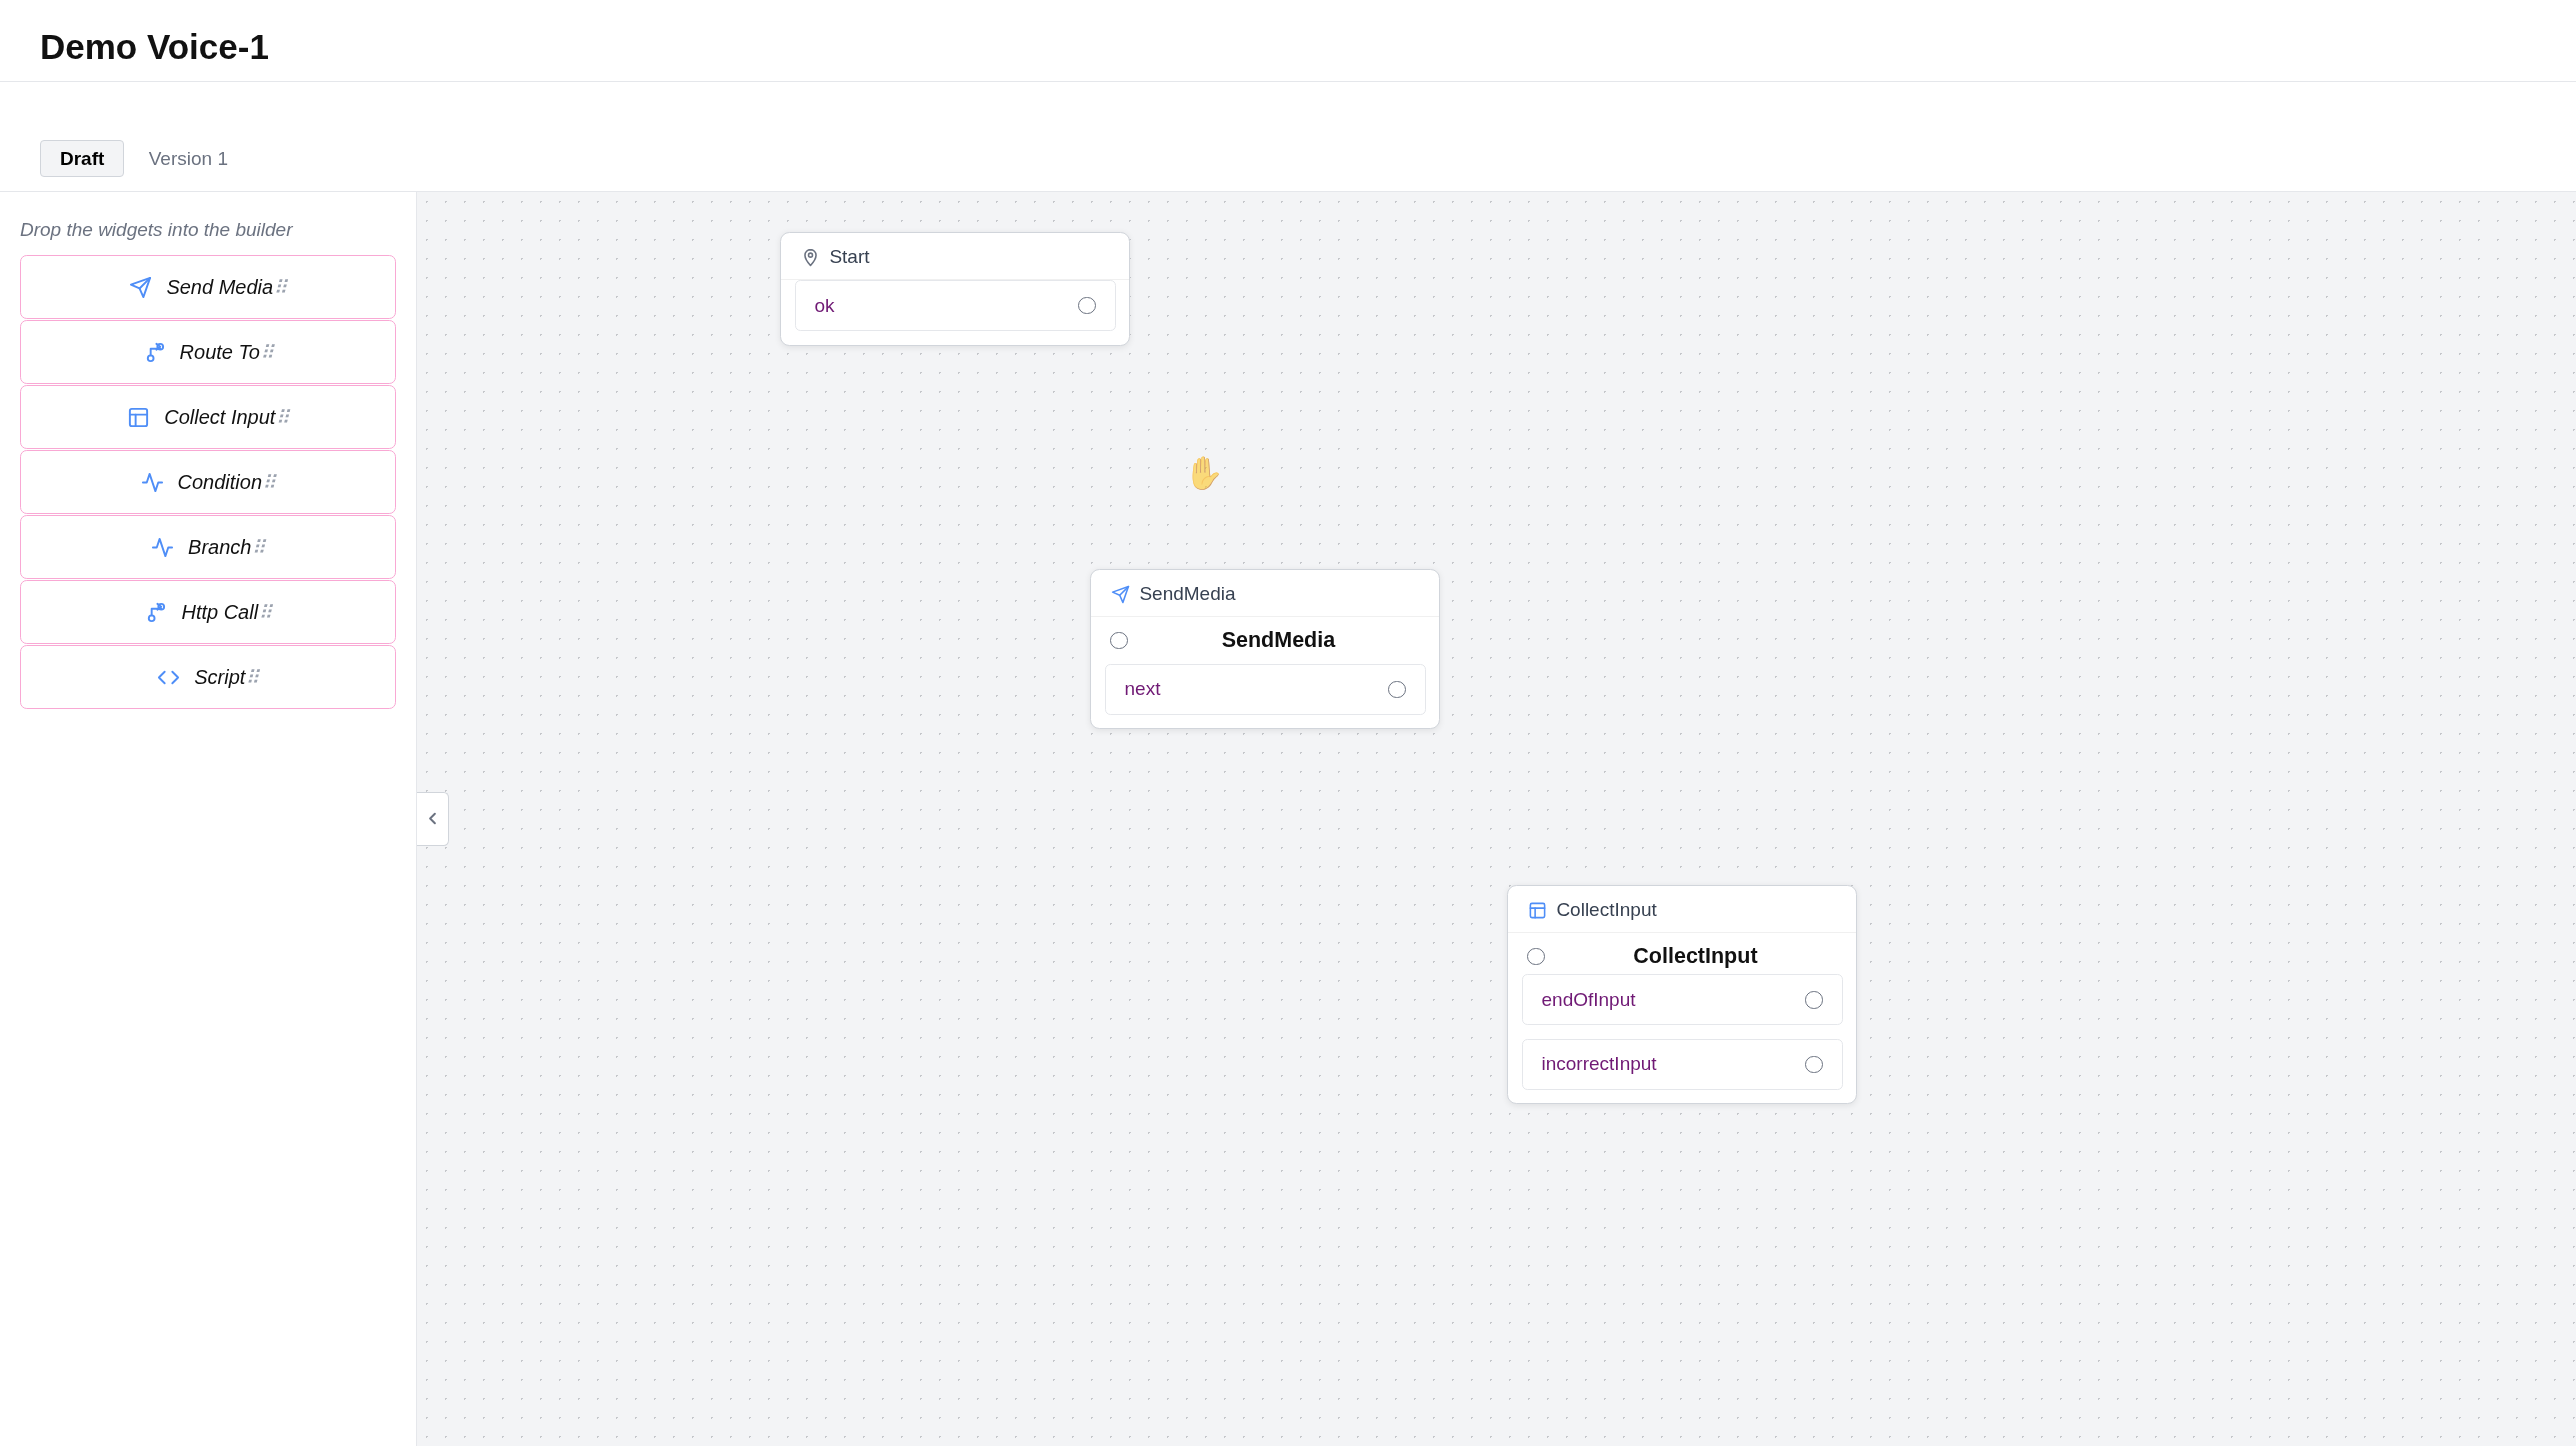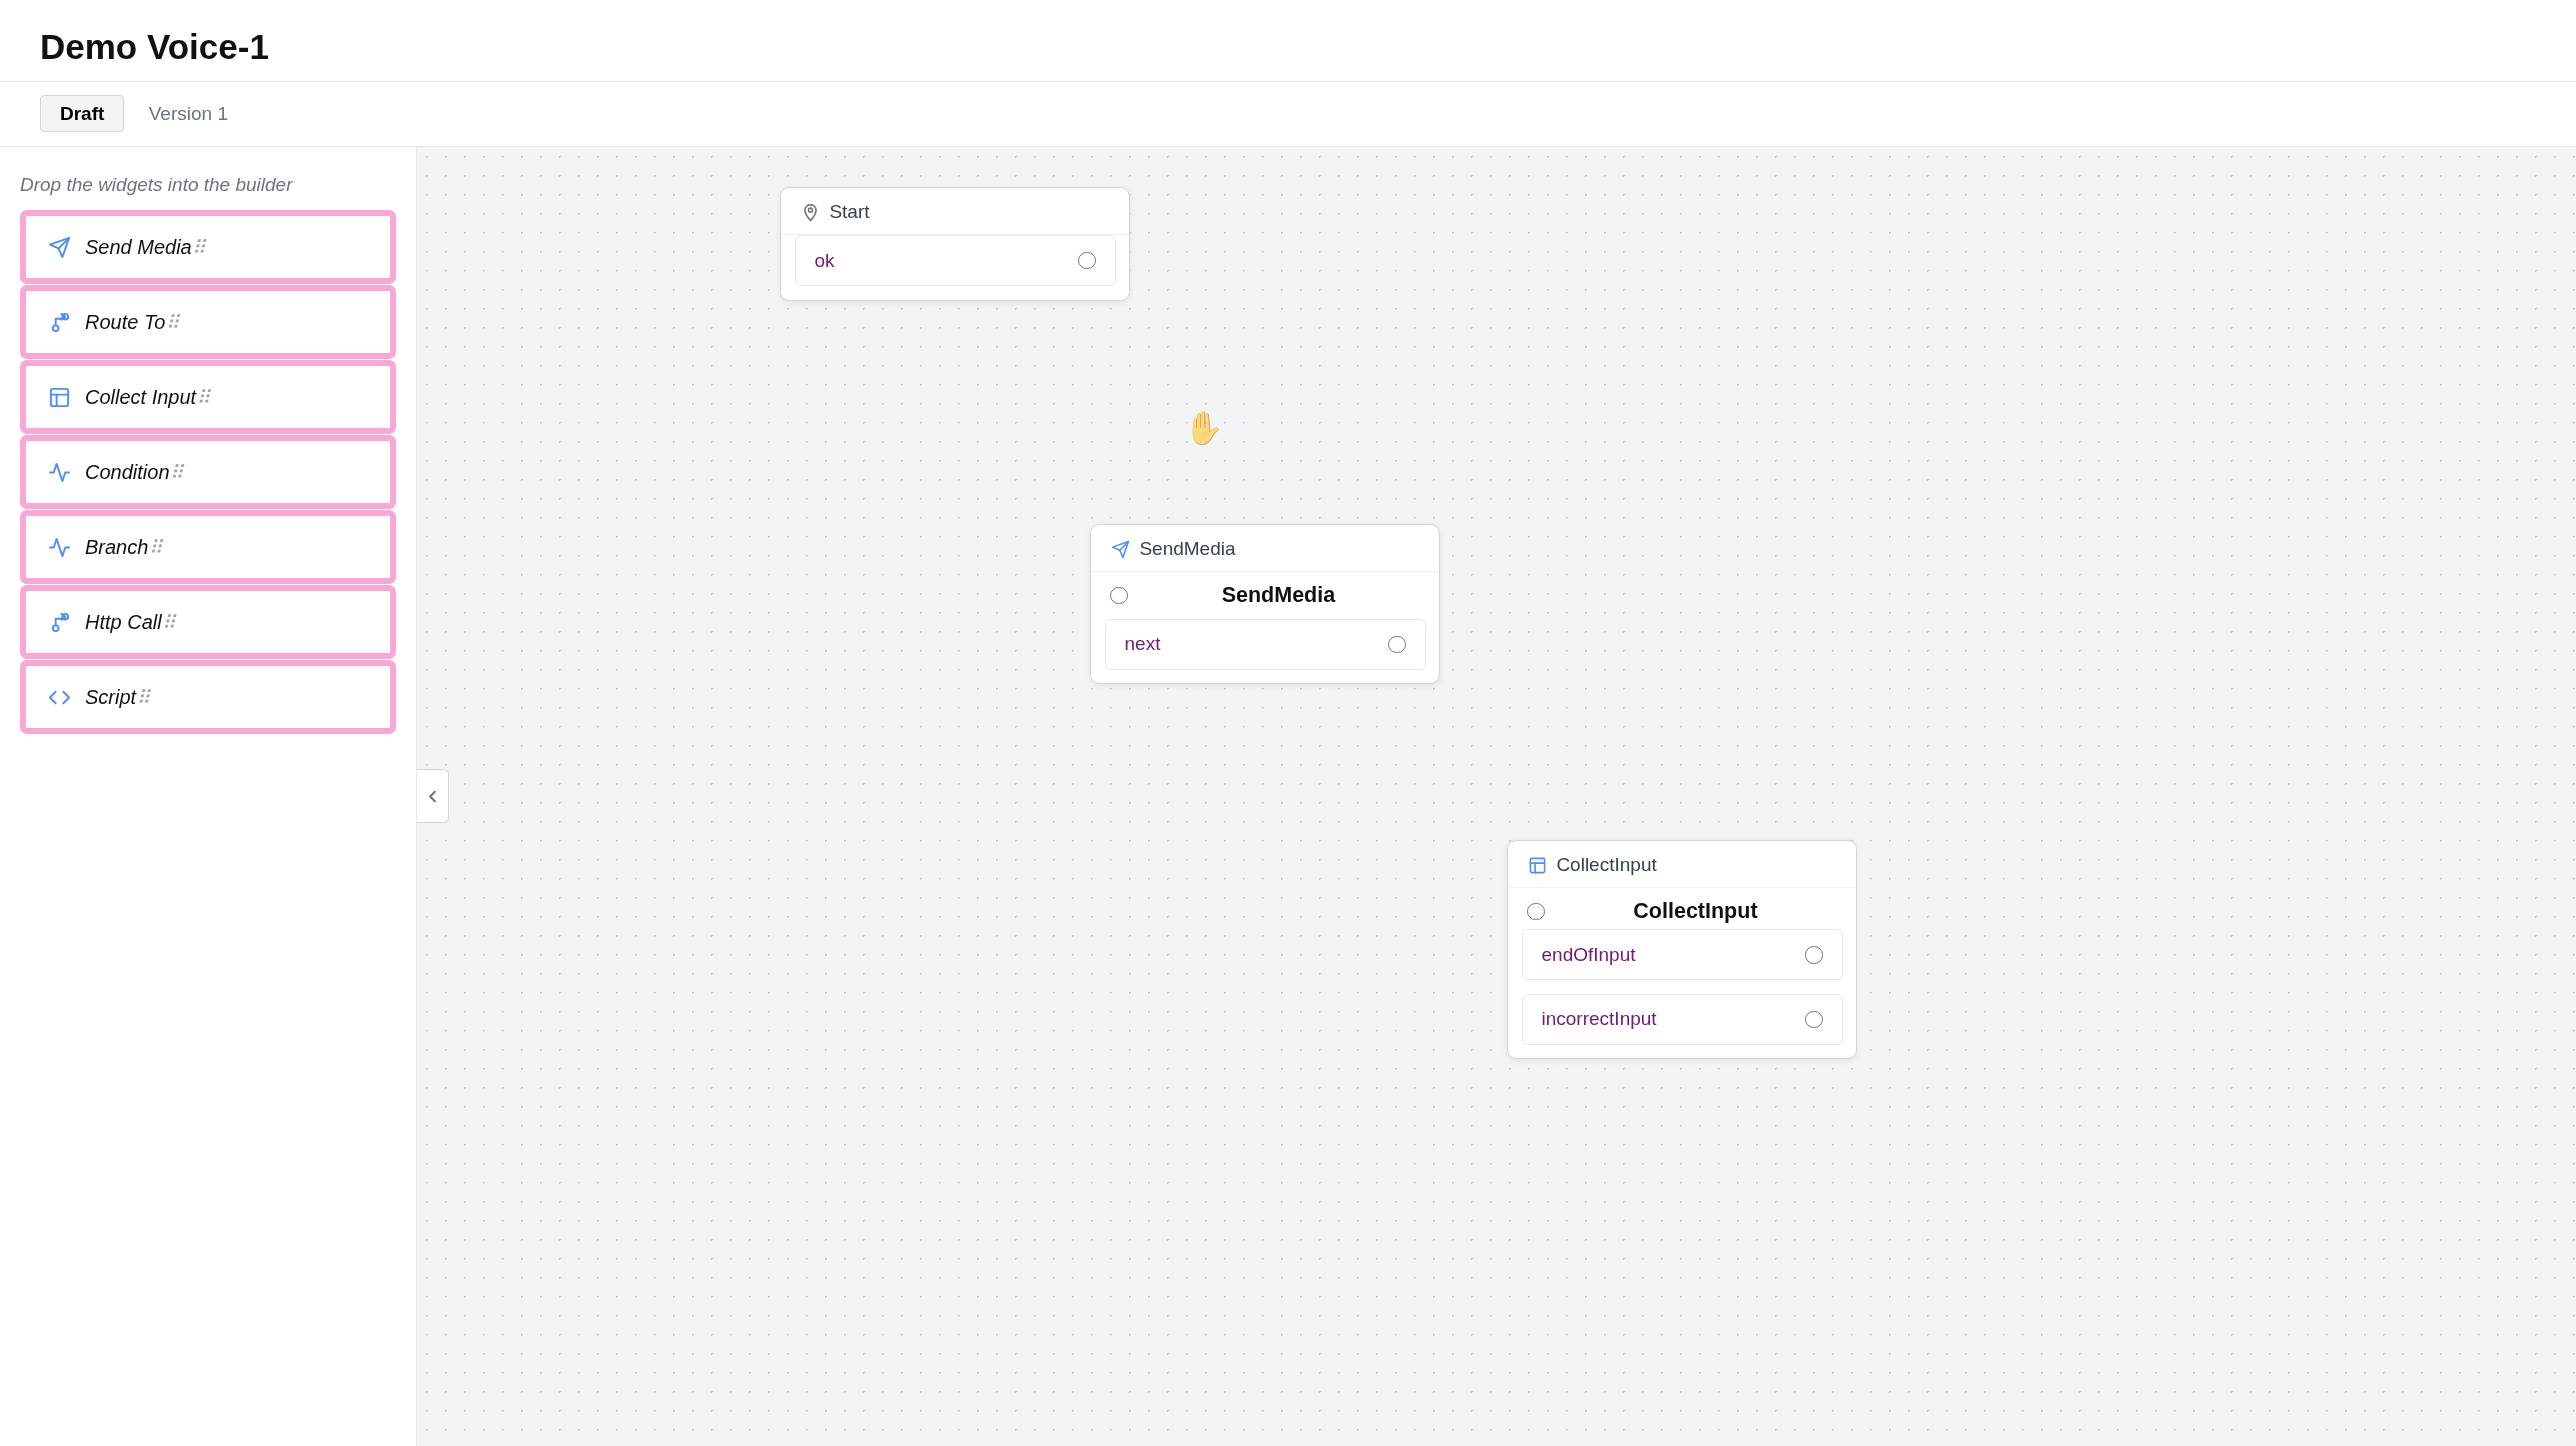--- a/index.html
+++ b/index.html
@@ -4,30 +4,30 @@
   <style>
     * { box-sizing: border-box; margin: 0; padding: 0; }
     body { font-family: -apple-system, BlinkMacSystemFont, 'Segoe UI', sans-serif; background: #fff; overflow: hidden; width: 2576px; height: 1446px; }
 
     .app-container { display: flex; flex-direction: column; height: 1446px; width: 2576px; }
 
     .header { padding: 27px 40px 13.5px; background: #fff; border-bottom: 0.7px solid #e5e7eb; }
     .header-title { font-size: 35px; font-weight: 700; color: #111; }
 
     .version-bar { padding: 13.5px 40px; background: #fff; border-bottom: 0.7px solid #e5e7eb; display: flex; gap: 5.4px; align-items: center; }
-    .version-tab { padding: 6.7px 19px; font-size: 19px; border-radius: 4px; cursor: pointer; }
+    .version-tab { padding: 6.7px 19px; font-size: 19px; border-radius: 4px; cursor: pointer; margin-top: 45px; }
     .version-tab.active { background: #f3f4f6; font-weight: 600; border: 1.3px solid #d1d5db; }
     .version-tab.inactive { color: #6b7280; }
 
     .main-content { display: flex; flex: 1; overflow: hidden; }
 
     .sidebar { width: 417px; background: #fff; border-right: 0.7px solid #e5e7eb; padding: 27px 20px; display: flex; flex-direction: column; gap: 1px; flex-shrink: 0; font-style: italic; }
     .sidebar-hint { font-size: 19px; color: #6b7280; margin-bottom: 13.5px; }
 
-    .sidebar-item { display: flex; align-items: center; justify-content: flex-start; padding: 19px 21.5px; border: 6px solid #f9a8d4; border-radius: 6.7px; cursor: grab; background: #fff; }
+    .sidebar-item { display: flex; align-items: center; justify-content: center; padding: 19px 21.5px; border: 1px solid #f9a8d4; border-radius: 6.7px; cursor: grab; background: #fff; }
     .sidebar-item-left { display: flex; align-items: center; gap: 13.5px; }
     .sidebar-item-label { font-size: 20px; color: #111; }
     .sidebar-item-icon { width: 24px; height: 24px; display: flex; align-items: center; justify-content: center; }
     .drag-handle { color: #9ca3af; font-size: 19px; }
 
     .canvas { flex: 1; background: #f3f4f6; position: relative; overflow: hidden; }
     .canvas-dots { position: absolute; inset: 0; background-image: radial-gradient(circle, #c5c7cb 1px, transparent 1px); background-size: 19px 19px; }
 
     .collapse-btn { position: absolute; left: 0; top: 50%; transform: translateY(-50%); width: 32px; height: 54px; background: #fff; border: 0.7px solid #d1d5db; border-left: none; border-radius: 0 5.4px 5.4px 0; display: flex; align-items: center; justify-content: center; cursor: pointer; z-index: 10; }
     .collapse-btn svg { width: 19px; height: 19px; }

